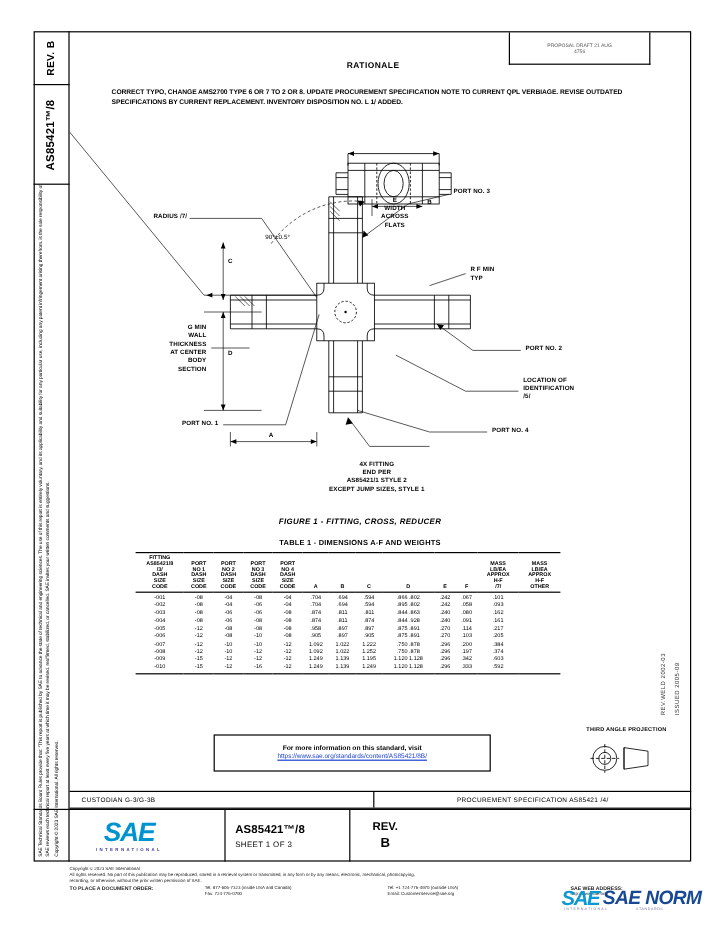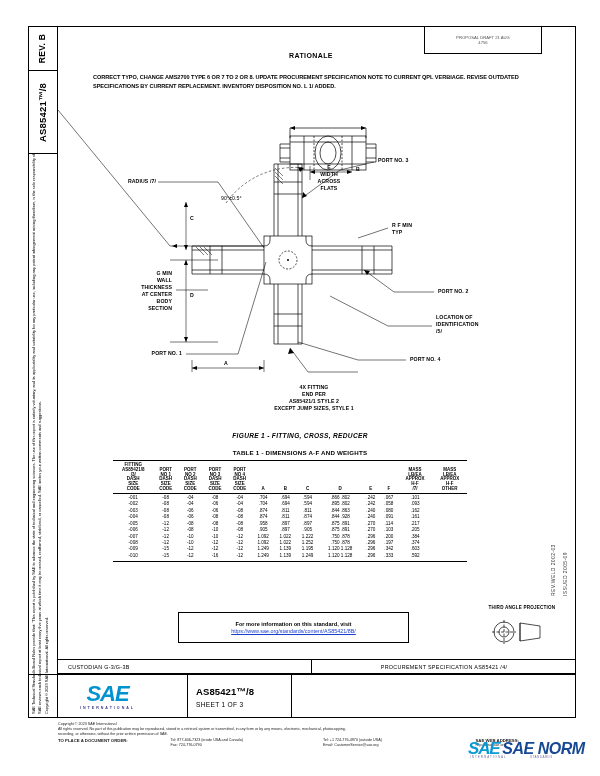--- a/index.html
+++ b/index.html
@@ -685,20 +685,24 @@
 
   <div class="titleblock">
     <div class="tb-logo">
       <div class="sae-logo">SAE</div>
       <div class="sae-logo-sub">INTERNATIONAL</div>
     </div>
     <div class="tb-num">
       <div class="n">AS85421™/8</div>
       <div class="sh">SHEET 1 OF 3</div>
     </div>
+    <div class="tb-rev">
+      <div class="r1">REV.</div>
+      <div class="r2">B</div>
+    </div>
   </div>
 
   <div class="footer">
     <div>Copyright © 2023 SAE International</div>
     <div>All rights reserved. No part of this publication may be reproduced, stored in a retrieval system or transmitted, in any form or by any means, electronic, mechanical, photocopying,</div>
     <div>recording, or otherwise, without the prior written permission of SAE.</div>
     <div class="row">
       <div class="c1 bold">TO PLACE A DOCUMENT ORDER:</div>
       <div class="c2">
         <div>Tel:  877-606-7323 (inside USA and Canada)</div>

